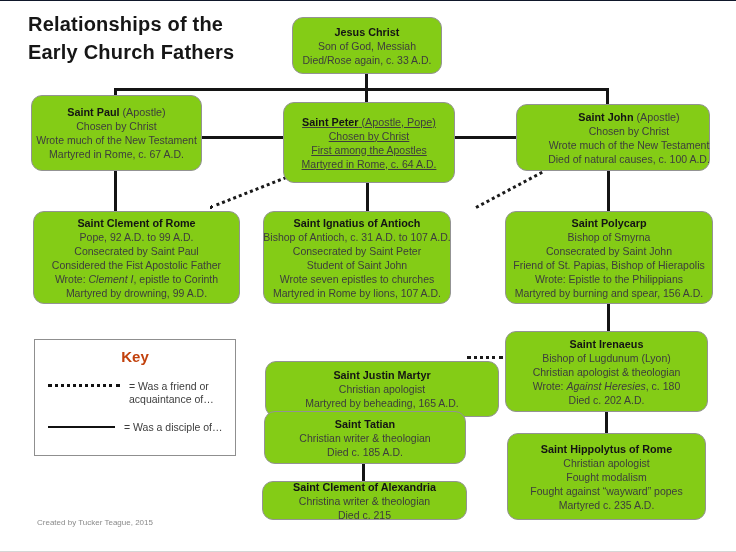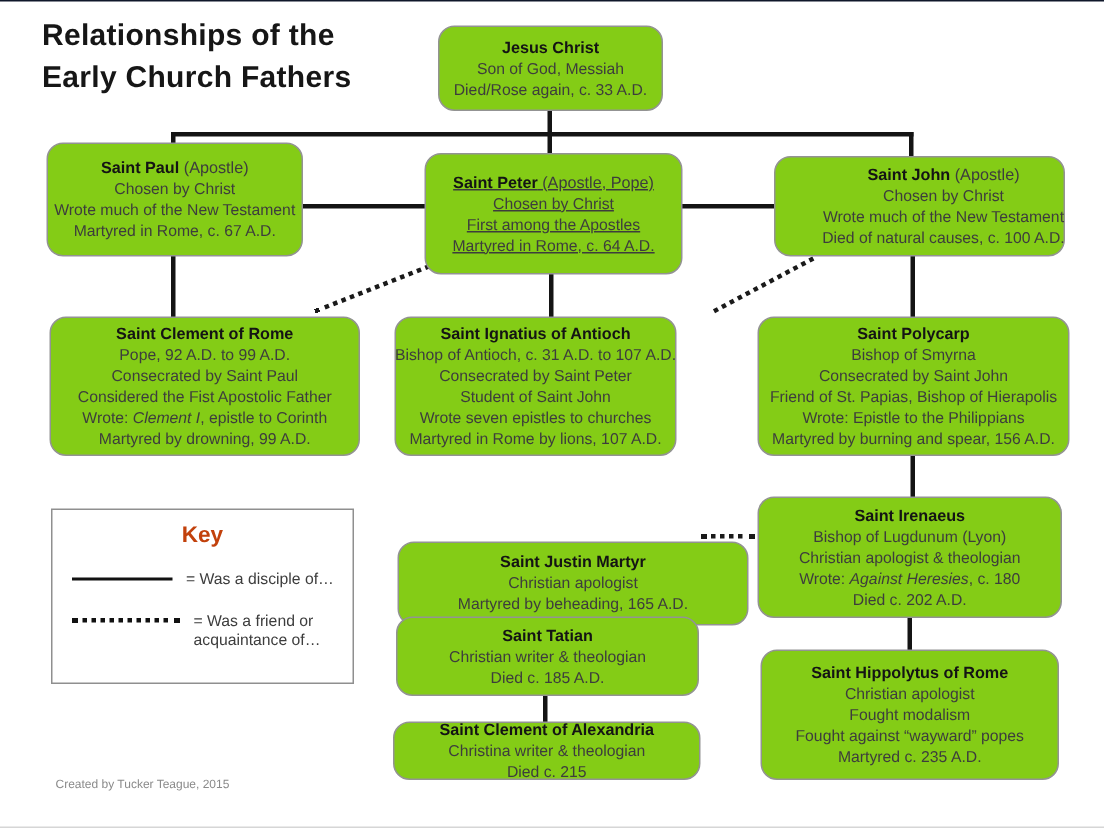--- a/index.html
+++ b/index.html
@@ -174,27 +174,27 @@
 
   <div class="box" id="b-clemalex">
     <div class="bt">Saint Clement of Alexandria</div>
     <div class="bl">Christina writer &amp; theologian</div>
     <div class="bl">Died c. 215</div>
   </div>
 
   <div id="keybox">
     <div class="key-title">Key</div>
     <div class="key-row">
-      <div class="sw-solid"></div>
-      <div class="key-label">= Was a disciple of…</div>
-    </div>
-    <div class="key-row">
       <div class="sw-dotted"></div>
       <div class="key-label">
         <div>= Was a friend or</div>
         <div>acquaintance of…</div>
       </div>
     </div>
+    <div class="key-row">
+      <div class="sw-solid"></div>
+      <div class="key-label">= Was a disciple of…</div>
+    </div>
   </div>
 
   <div id="credit">Created by Tucker Teague, 2015</div>
 
 </div>
 
 </body></html>

